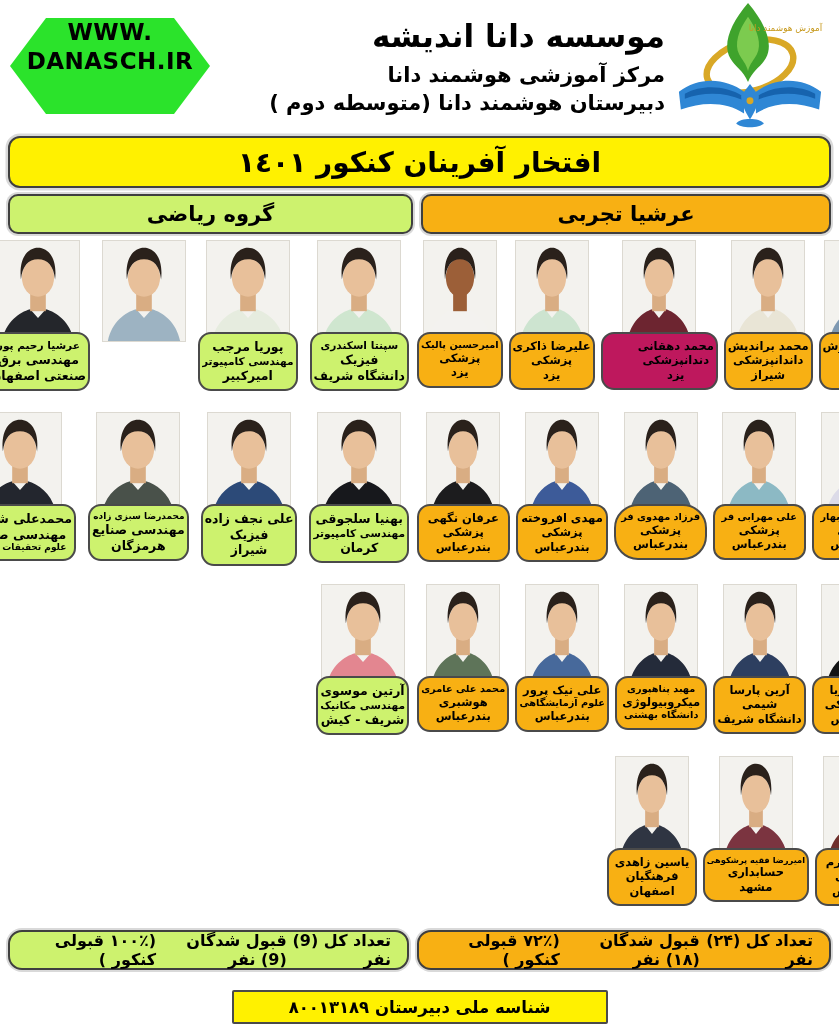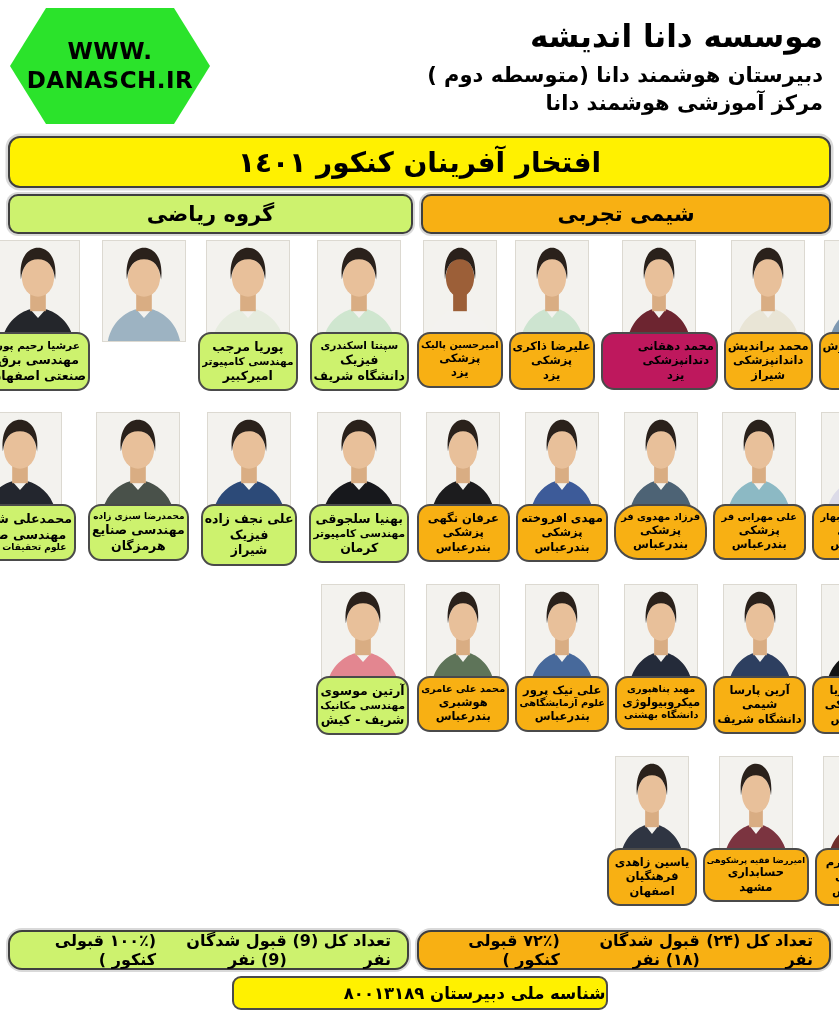--- a/index.html
+++ b/index.html
@@ -1,21 +1,21 @@
 <!DOCTYPE html>
 <html lang="fa"><head>
 <meta charset="utf-8">
 <style>
   html,body{margin:0;padding:0;background:#ffffff;}
   body{width:839px;height:1024px;overflow:hidden;font-family:"DejaVu Sans",sans-serif;color:#000;}
   .page{position:relative;width:839px;height:1024px;background:#fff;}
 
   
   .header{display:flex;align-items:center;height:132px;padding:0 10px;box-sizing:border-box;}
-  .hexagon{width:200px;height:116px;flex:0 0 auto;display:flex;flex-direction:column;justify-content:center;align-items:center;
+  .hexagon{width:200px;height:96px;flex:0 0 auto;display:flex;flex-direction:column;justify-content:flex-start;align-items:center;
     clip-path:polygon(18% 0%,82% 0%,100% 50%,82% 100%,18% 100%,0% 50%);
     font-weight:bold;font-size:23px;line-height:1.25;letter-spacing:.5px;text-align:center;}
   .head-center{flex:1;text-align:right;direction:rtl;padding:0 6px;}
   .org-title{font-size:31px;font-weight:bold;margin-bottom:9px;}
   .org-sub{font-size:21px;font-weight:bold;margin-top:4px;}
   .logo{width:158px;height:130px;flex:0 0 auto;}
 
   
   .banner{margin:4px 8px;height:48px;border:2px solid #3f3f3f;border-radius:12px;box-shadow:0 0 0 2.5px #d9d9d9;
     display:flex;align-items:center;justify-content:center;direction:rtl;font-size:28px;font-weight:bold;}
@@ -48,50 +48,65 @@
 
   
   .stats-row{display:flex;gap:8px;margin:2px 8px 0;}
   .stat-bar{height:40px;border:2px solid #3f3f3f;border-radius:14px;box-shadow:0 0 0 2px #d9d9d9;
     display:flex;align-items:center;justify-content:space-between;direction:rtl;
     font-size:16px;font-weight:bold;padding:0 16px;box-sizing:border-box;}
   .stat-bar.math{width:401px;flex:0 0 auto;}
   .stat-bar.exp{flex:1;}
 
   
-  .footer-bar{margin:6px auto 0;width:372px;height:30px;border:2px solid #4a4a4a;border-radius:9px;
-    display:flex;align-items:center;justify-content:flex-start;direction:rtl;font-size:16.5px;font-weight:bold;}
+  .footer-bar{margin:20px auto 0;width:372px;height:30px;border:2px solid #4a4a4a;border-radius:2px;
+    display:flex;align-items:center;justify-content:center;direction:rtl;font-size:16.5px;font-weight:bold;}
 </style>
 </head>
 <body>
 
 <div class="page">
 
   <div class="header">
     <div class="hexagon" style="background: rgb(43, 227, 43);">
       <span>WWW.</span>
       <span>DANASCH.IR</span>
     </div>
     <div class="head-center">
       <div class="org-title">موسسه دانا اندیشه</div>
+      <div class="org-sub">مرکز آموزشی هوشمند دانا</div>
       <div class="org-sub">دبیرستان هوشمند دانا (متوسطه دوم )</div>
-      <div class="org-sub">مرکز آموزشی هوشمند دانا</div>
+    </div>
+    <div class="logo">
+      <svg viewBox="0 0 160 132">
+        <ellipse cx="80" cy="66" rx="45" ry="25" transform="rotate(-16 80 66)" fill="none" stroke="#D9A826" stroke-width="6.5"></ellipse>
+        <path d="M78 2 C60 23 52 44 60 58 C65 67 73 70 78 82 C83 70 91 67 96 58 C104 44 96 23 78 2 Z" fill="#3FA32C"></path>
+        <path d="M78 16 C68 30 64 44 69 54 C72 60 76 63 78 71 C80 63 84 60 87 54 C92 44 88 30 78 16 Z" fill="#7CCB4F"></path>
+        <text x="116" y="30" font-size="9" fill="#C79A1E" text-anchor="middle" direction="rtl">آموزش هوشمند دانا</text>
+        <path d="M8 92 C28 76 56 78 74 92 L74 114 C56 102 32 102 10 110 Z" fill="#2F87D5"></path>
+        <path d="M152 92 C132 76 104 78 86 92 L86 114 C104 102 128 102 150 110 Z" fill="#2F87D5"></path>
+        <path d="M14 94 C32 84 56 86 72 96 L72 100 C54 92 32 92 14 99 Z" fill="#1663AE"></path>
+        <path d="M146 94 C128 84 104 86 88 96 L88 100 C106 92 128 92 146 99 Z" fill="#1663AE"></path>
+        <path d="M80 84 L71 96 C71 104 75 112 80 120 C85 112 89 104 89 96 Z" fill="#2F87D5"></path>
+        <circle cx="80" cy="101" r="3.5" fill="#D9A826"></circle>
+        <path d="M66 124 C70 118 90 118 94 124 C90 129 70 129 66 124 Z" fill="#2F87D5"></path>
+      </svg>
     </div>
   </div>
 
   <div class="banner" style="background: rgb(255, 241, 0);">
     <span>افتخار آفرینان کنکور ١٤٠١</span>
   </div>
 
   <div class="group-heads">
     <div class="ghead math" style="background: rgb(205, 242, 110);">
       <span>گروه ریاضی</span>
     </div>
     <div class="ghead exp" style="background: rgb(248, 176, 19);">
-      <span>شیمی تجربی</span>
+      <span>عرشیا تجربی</span>
     </div>
   </div>
 
   <div class="content">
     <section class="gcol math">
       <div>
           <div class="row cols4">
             <div class="cell">
               <div class="photo">
                 <svg viewBox="0 0 84 104" preserveAspectRatio="none">

